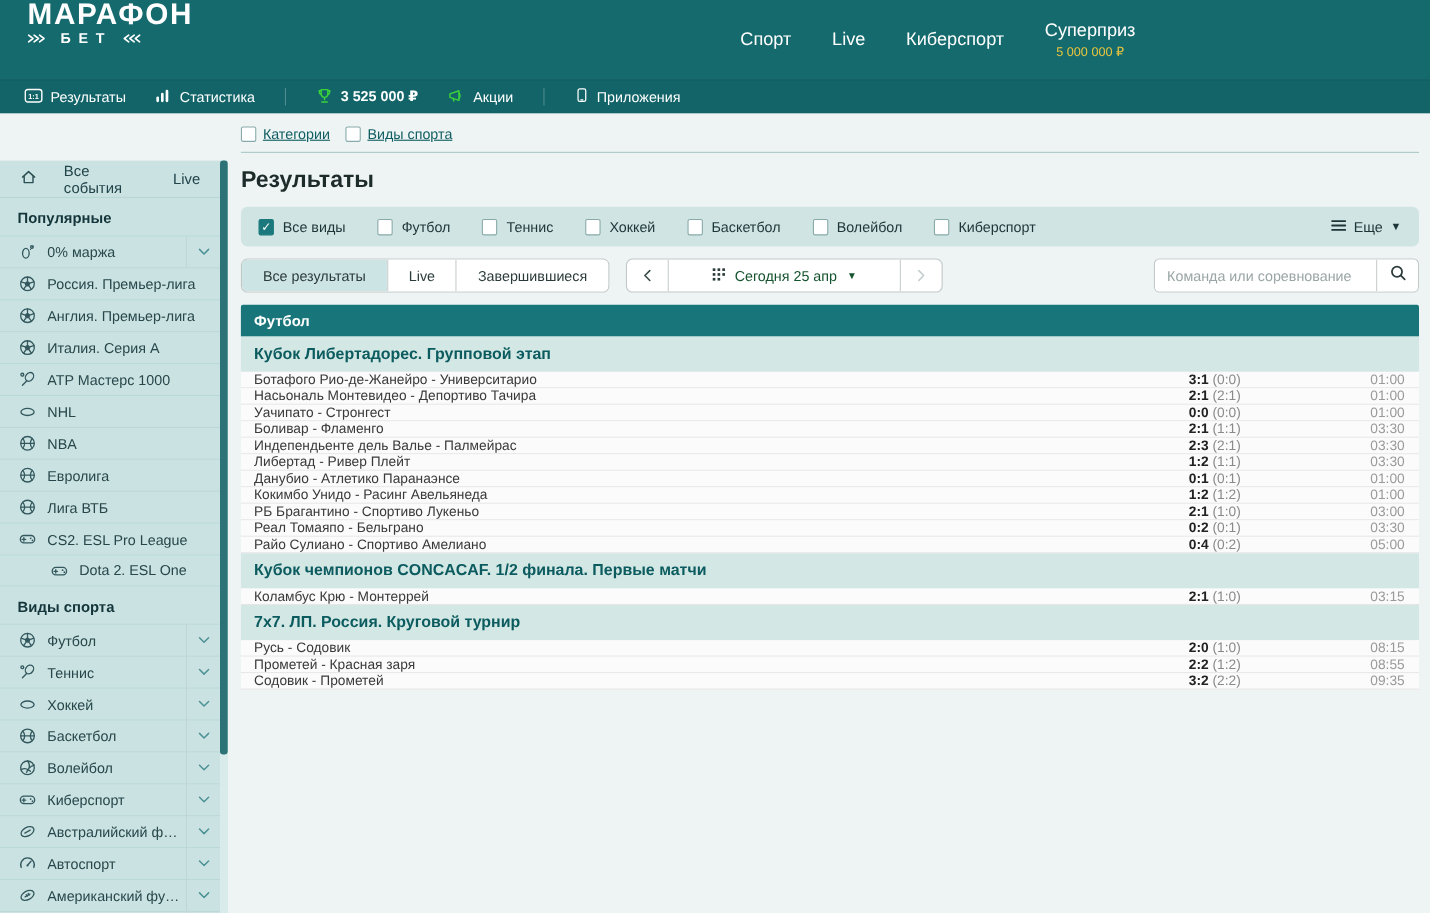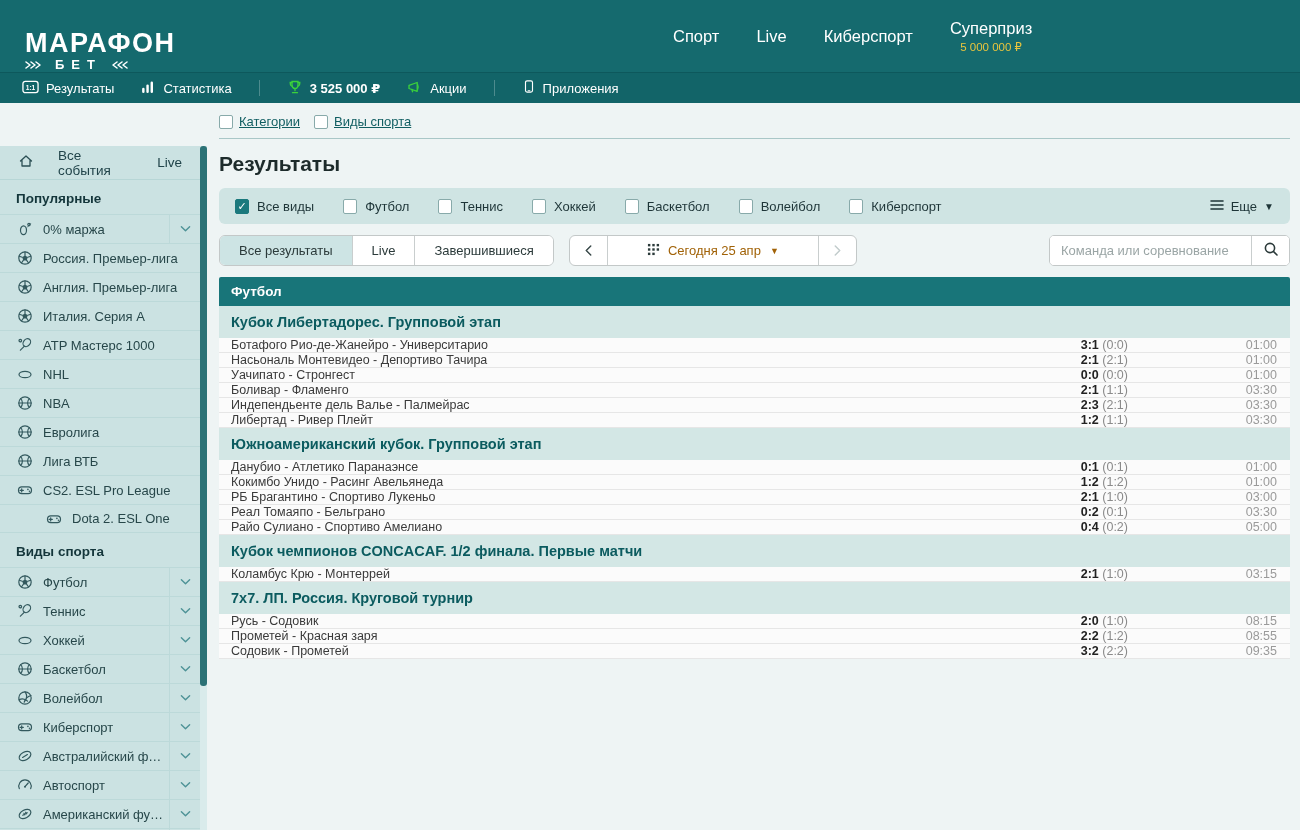--- a/index.html
+++ b/index.html
@@ -1,20 +1,20 @@
 <!DOCTYPE html>
 <html><head>
 <meta charset="utf-8">
 <style>
   * { margin:0; padding:0; box-sizing:border-box; }
   html,body { width:1300px; height:830px; overflow:hidden; }
   body { font-family:"Liberation Sans","DejaVu Sans",sans-serif; background:#eef4f4; color:#333; }
 
   
-  .header { height:72px; background:#156a6e; position:relative; display:flex; align-items:flex-end; }
+  .header { height:72px; background:#156a6e; position:relative; display:flex; align-items:flex-start; }
   .logo { margin-left:25px; color:#fff; cursor:pointer; }
   .logo-line1 { font-size:27px; font-weight:bold; letter-spacing:1.5px; line-height:26px; }
   .logo-line2 { display:flex; align-items:center; gap:6px; margin-top:1px; }
   .logo-line2 .bet { font-size:13px; font-weight:bold; letter-spacing:7px; margin-left:4px; }
   .laurel { display:inline-flex; }
   .top-nav { position:absolute; left:673px; top:0; height:100%; display:flex; align-items:center; gap:37px; }
   .top-link { color:#fff; font-size:16.5px; text-decoration:none; cursor:pointer; }
   .superprize { display:flex; flex-direction:column; align-items:center; cursor:pointer; }
   .superprize .sp-label { color:#fff; font-size:16.5px; }
   .superprize .sp-amount { color:#e9c53d; font-size:11.5px; margin-top:2px; }
@@ -56,21 +56,21 @@
   .more-btn .caret { font-size:10px; }
 
   .controls { display:flex; align-items:center; margin-top:11px; }
   .seg-group { display:flex; border:1px solid #c3c8c8; border-radius:6px; overflow:hidden; background:#fff; height:31px; }
   .seg { display:flex; align-items:center; padding:0 19px; font-size:13px; color:#2b3a3a; cursor:pointer; border-left:1px solid #c9cece; background:#fff; white-space:nowrap; }
   .seg:first-child { border-left:none; }
   .seg.active { background:#cde4e4; }
   .nav-group { display:flex; border:1px solid #c3c8c8; border-radius:6px; overflow:hidden; background:#fff; height:31px; margin-left:15px; }
   .nav-btn { width:37px; display:flex; align-items:center; justify-content:center; cursor:pointer; color:#3a4a4a; }
   .nav-btn.disabled { color:#c2cccc; cursor:default; }
-  .date-btn { width:212px; display:flex; align-items:center; justify-content:center; gap:8px; font-size:13px; color:#a16207; border-left:1px solid #c9cece; border-right:1px solid #c9cece; cursor:pointer; }
+  .date-btn { width:212px; display:flex; align-items:center; justify-content:center; gap:8px; font-size:13px; color:#14532d; border-left:1px solid #c9cece; border-right:1px solid #c9cece; cursor:pointer; }
   .date-btn .caret { font-size:9px; margin-left:1px; }
   .search-box { margin-left:auto; display:flex; border:1px solid #c3c8c8; border-radius:5px; overflow:hidden; background:#fff; height:31px; }
   .search-input { border:none; outline:none; width:201px; padding:0 11px; font-size:13px; color:#333; font-family:inherit; }
   .search-input::placeholder { color:#9aa5a5; }
   .search-btn { width:38px; display:flex; align-items:center; justify-content:center; border-left:1px solid #c9cece; cursor:pointer; color:#2b3a3a; background:#fff; }
 
   .results { margin-top:11px; }
   .sport-header { background:#187579; color:#fff; font-size:13.5px; font-weight:bold; height:29px; display:flex; align-items:center; padding-left:12px; border-radius:2px 2px 0 0; }
   .sec-head { background:#d3e7e5; color:#0b5b5f; font-size:14.5px; font-weight:bold; height:32px; display:flex; align-items:center; padding-left:12px; cursor:pointer; }
   .match-row { background:#fbfbfb; height:15px; display:flex; align-items:center; border-bottom:1px solid #e6e6e6; font-size:12.5px; cursor:pointer; }
@@ -560,21 +560,20 @@
           <div class="match-row">
             <div class="cell-teams">Индепендьенте дель Валье - Палмейрас</div>
             <div class="cell-score"><b>2:3</b> (2:1)</div>
             <div class="cell-time">03:30</div>
           </div>
           <div class="match-row">
             <div class="cell-teams">Либертад - Ривер Плейт</div>
             <div class="cell-score"><b>1:2</b> (1:1)</div>
             <div class="cell-time">03:30</div>
           </div>
-          <div class="sec-head">Южноамериканский кубок. Групповой этап</div>
           <div class="match-row">
             <div class="cell-teams">Данубио - Атлетико Паранаэнсе</div>
             <div class="cell-score"><b>0:1</b> (0:1)</div>
             <div class="cell-time">01:00</div>
           </div>
           <div class="match-row">
             <div class="cell-teams">Кокимбо Унидо - Расинг Авельянеда</div>
             <div class="cell-score"><b>1:2</b> (1:2)</div>
             <div class="cell-time">01:00</div>
           </div>

